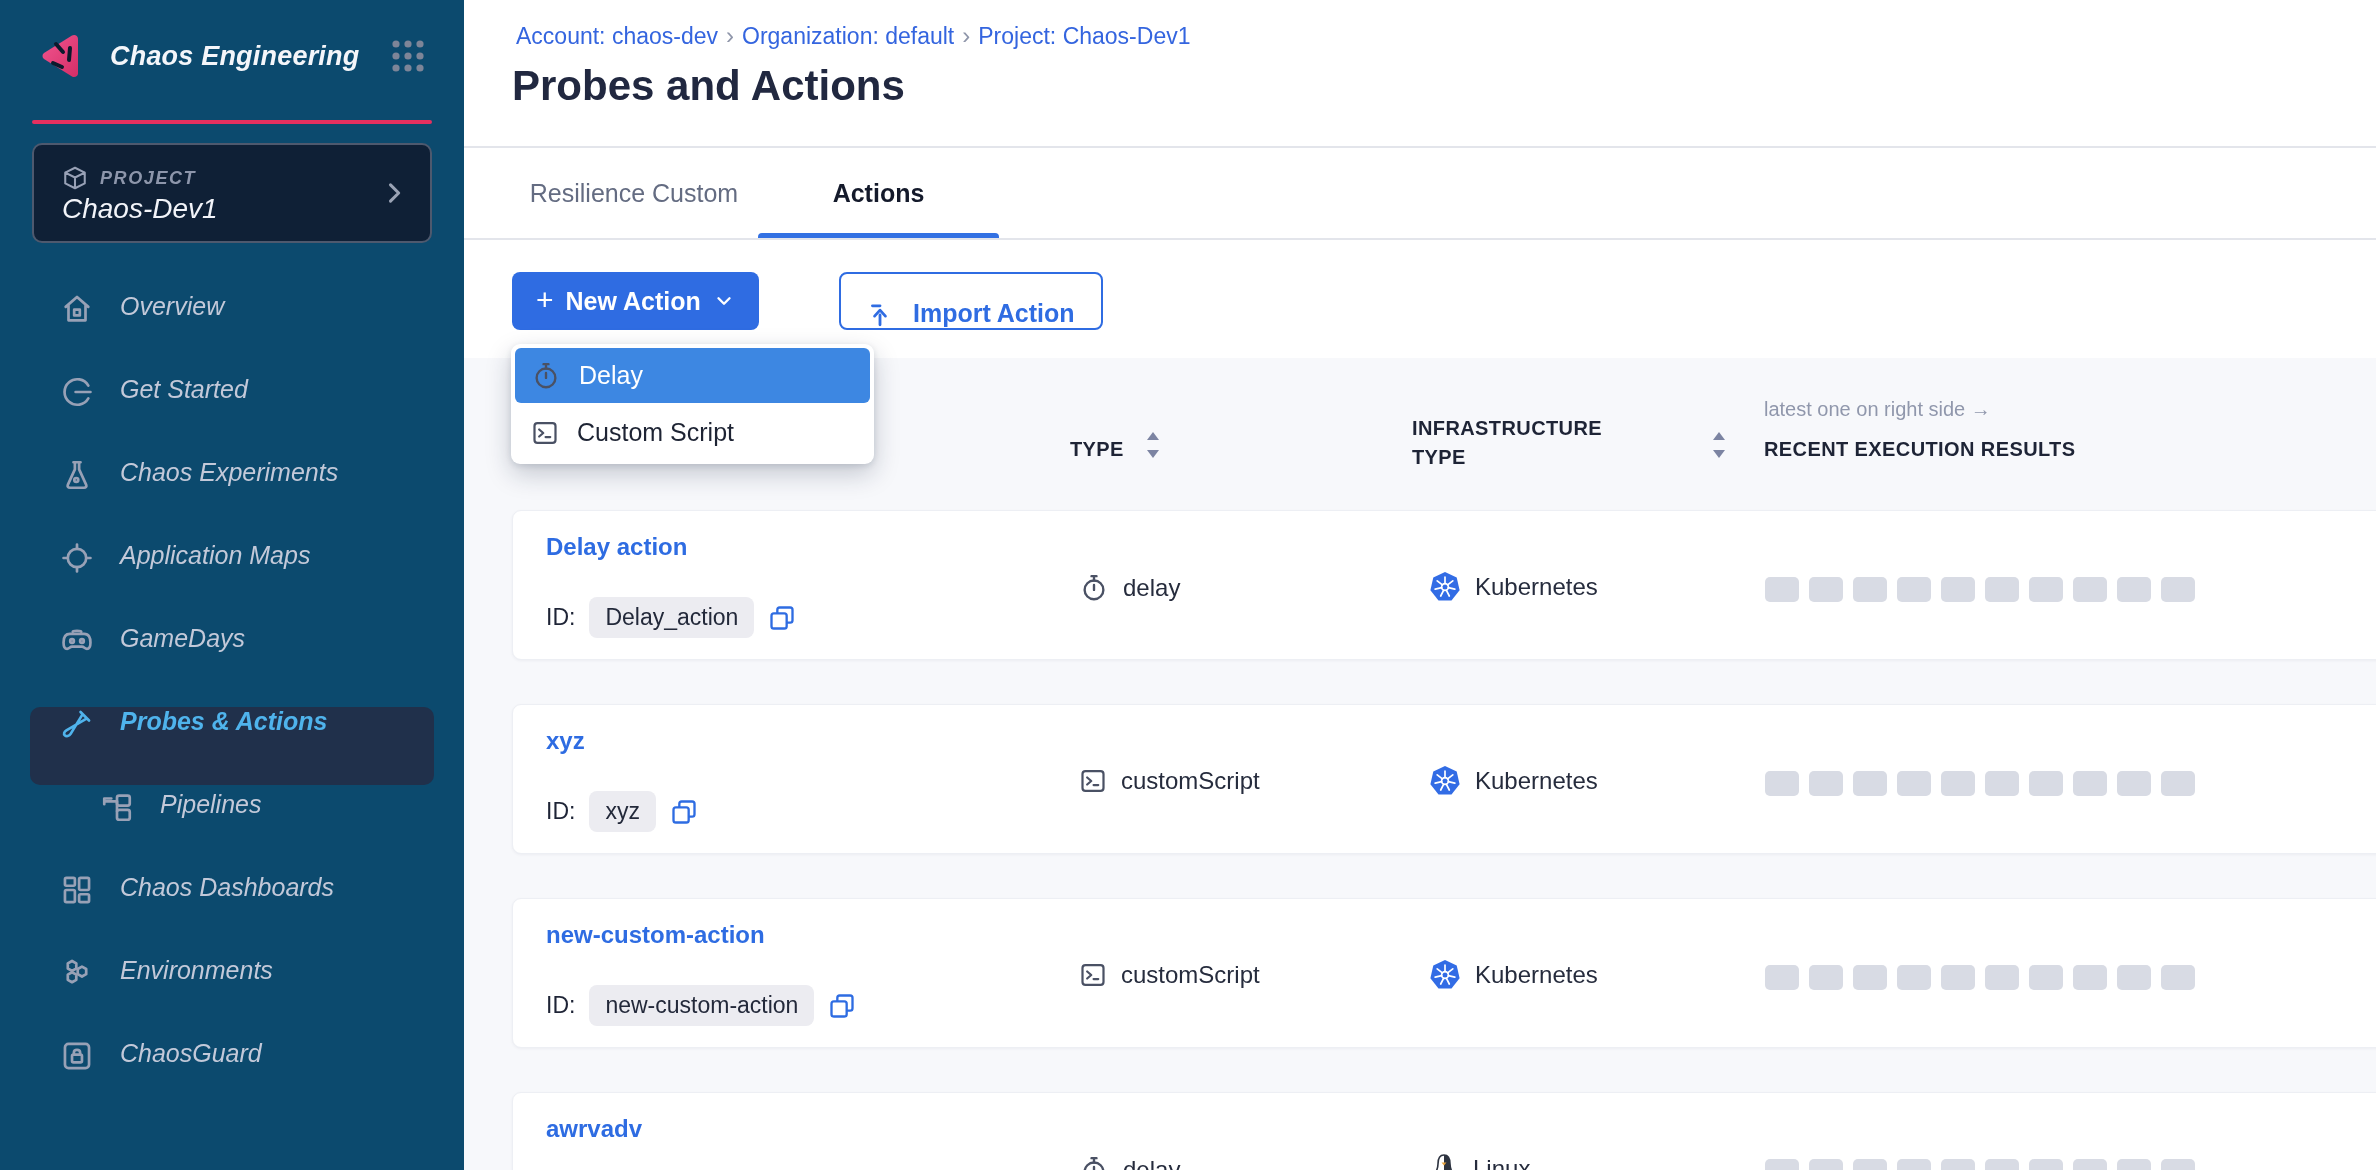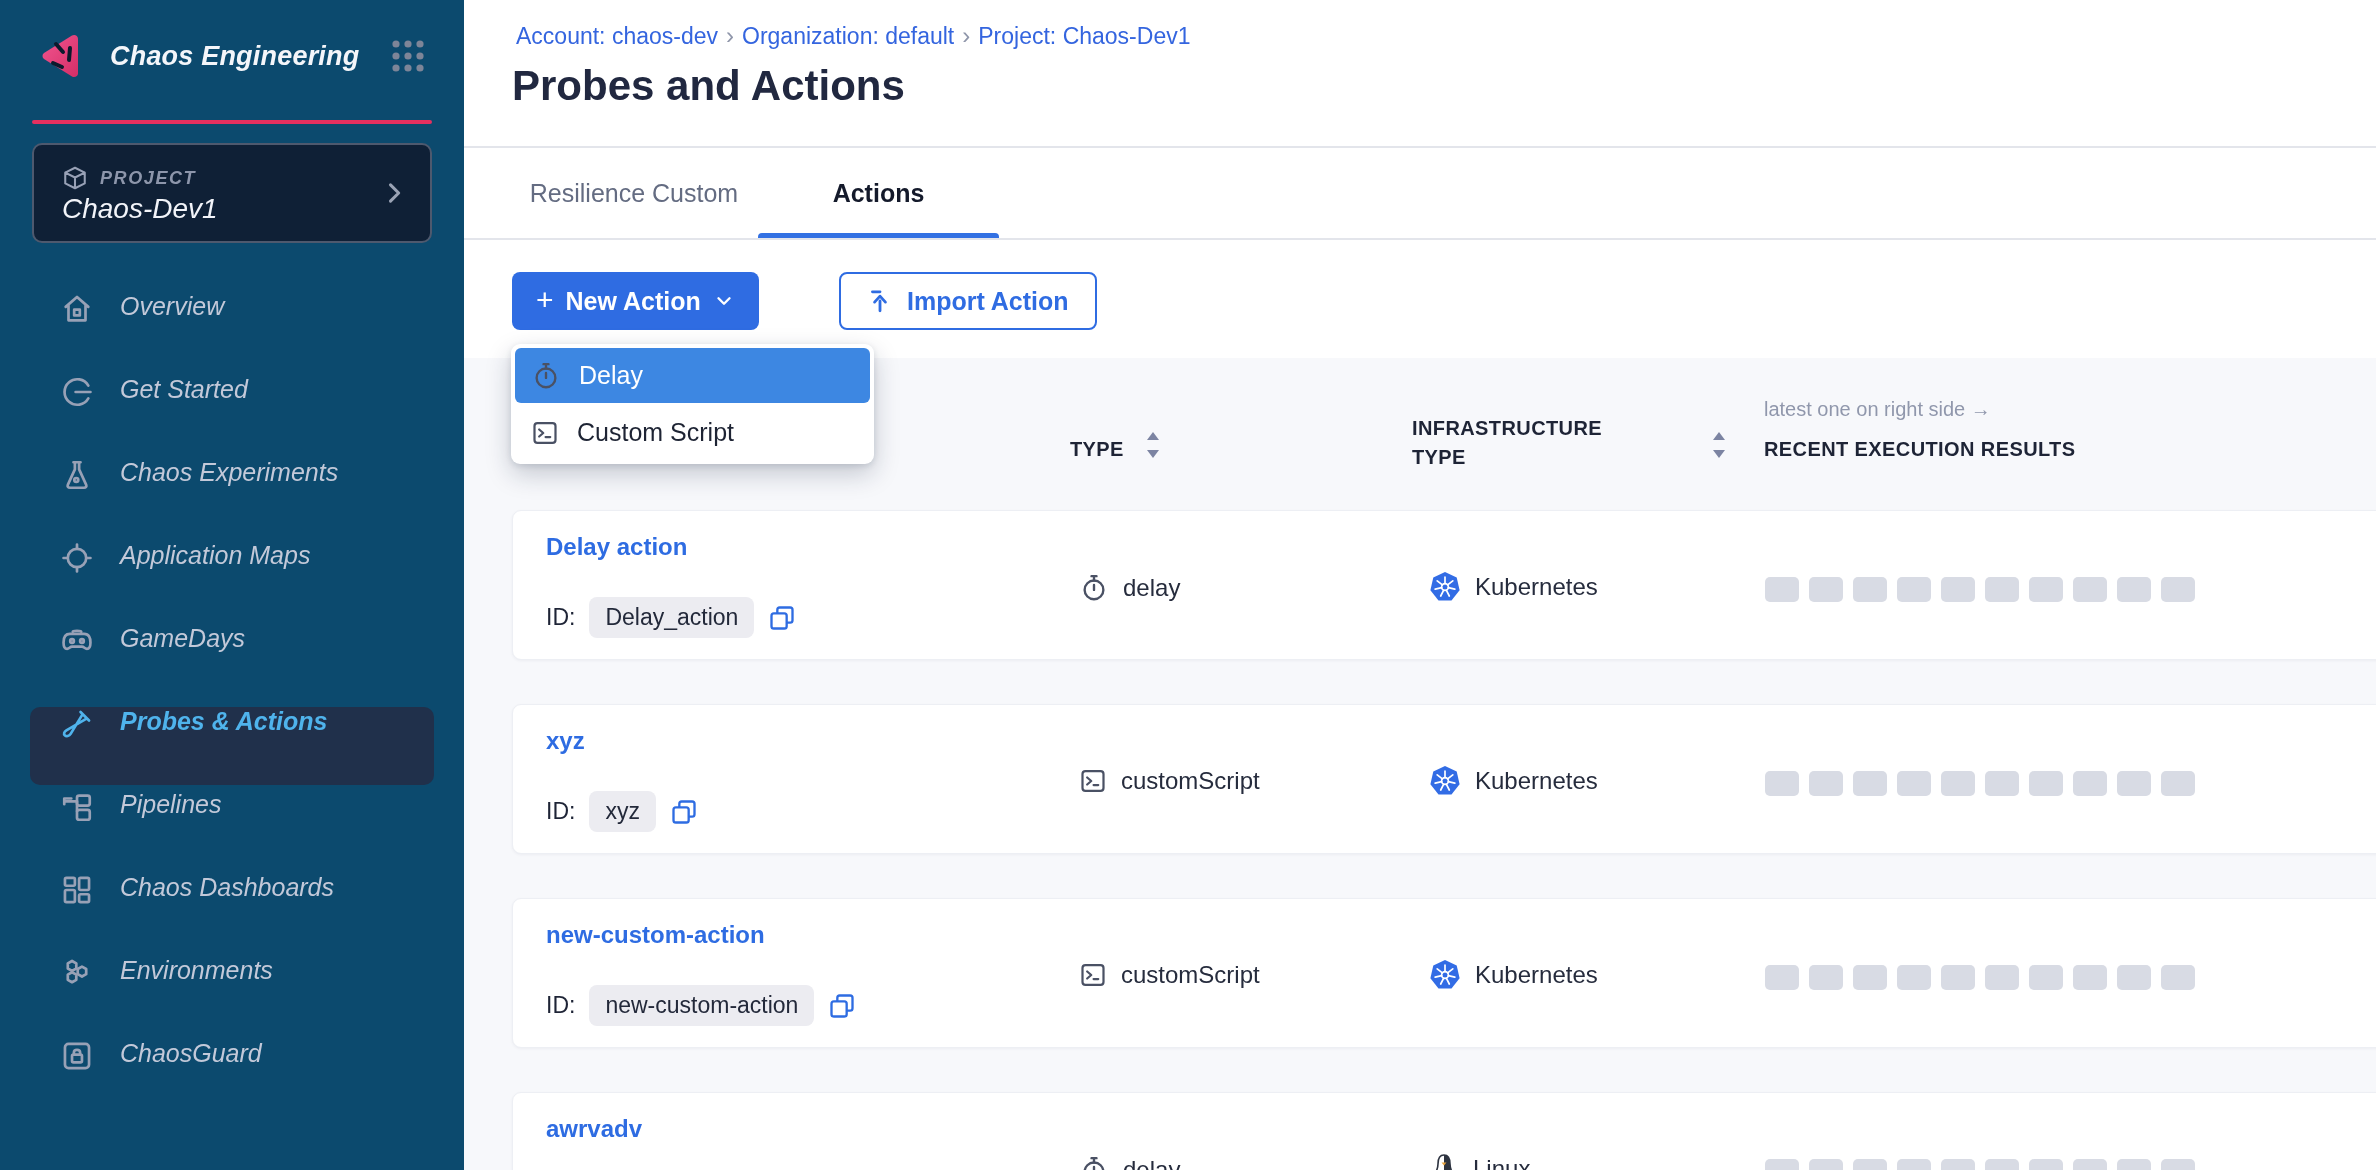--- a/index.html
+++ b/index.html
@@ -18,21 +18,21 @@
   .project-top { position:absolute; left:28px; top:20px; display:flex; align-items:center; gap:12px; }
   .project-label { color:#8d96ab; font-size:18px; font-weight:700; letter-spacing:1.6px; }
   .project-name { position:absolute; left:28px; top:48px; color:#f2f4f9; font-size:28px; font-weight:400; }
   .project-chevron { position:absolute; right:22px; top:34px; }
 
   .nav { position:absolute; left:0; top:292px; width:100%; }
   .nav-item { position:relative; height:83px; display:flex; padding-left:60px; cursor:pointer; }
   .nav-item .nicon { width:34px; height:34px; margin-right:26px; flex:0 0 auto; }
   .nav-item .nlabel { color:#c3c9d9; font-size:25px; }
   .nav-item.selected { background:#20304b; margin:0 30px; padding-left:30px; border-radius:10px; height:78px; }
-  .nav-item.selected + .nav-item { margin-top:5px; }
+  .nav-item.selected + .nav-item { margin-top:5px;margin-left:40px; }
   .nav-item.selected .nlabel { color:#4fb3ec; font-weight:700; }
   svg.stroke { fill:none; stroke:#98a1b6; stroke-width:1.9; stroke-linecap:round; stroke-linejoin:round; }
   .nav-item.selected svg.stroke { stroke:#4fb3ec; }
 
   
   .main { position:absolute; left:464px; top:0; right:0; height:1170px; background:#ffffff; }
   .crumbs { position:absolute; left:52px; top:22px; display:flex; align-items:center; gap:8px; font-size:23px; }
   .crumb { color:#3465df; cursor:pointer; }
   .crumb-sep { color:#8f96aa; font-size:24px; }
   .page-title { position:absolute; left:48px; top:62px; font-size:42px; font-weight:700; color:#212840; }
@@ -41,21 +41,21 @@
   .divider-2 { position:absolute; left:0; right:0; top:238px; height:2px; background:#e3e5eb; }
 
   .tab { position:absolute; top:148px; height:90px; display:flex; align-items:center; justify-content:center; font-size:25px; cursor:pointer; }
   .tab-probes { left:56px; width:228px; color:#646c82; }
   .tab-actions { left:294px; width:241px; color:#141a2b; font-weight:700; }
   .tab-underline { position:absolute; left:294px; width:241px; top:233px; height:6px; background:#3371e3; border-radius:4px 4px 0 0; }
 
   .toolbar-btn { position:absolute; top:272px; height:58px; display:flex; align-items:center; border-radius:8px; cursor:pointer; }
   .btn-new { left:48px; padding:0 24px; background:#2f6ce2; color:#ffffff; font-size:25px; font-weight:700; gap:12px; }
   .btn-new .plus { font-size:30px; font-weight:400; margin-top:-3px; }
-  .btn-import { left:375px; padding:0 26px; background:#ffffff; border:2px solid #2f6ce2; color:#2f6ce2; font-size:25px; font-weight:700; gap:14px; }
+  .btn-import { left:375px; padding:0 26px; background:#ffffff; border:2px solid #2f6ce2; color:#2f6ce2; font-size:25px; font-weight:700; gap:20px;align-items:flex-end; }
   .select-action-type { left:704px; width:378px; background:#ffffff; border:2px solid #c9cfdb; border-radius:7px; padding:0 20px; display:flex; align-items:center; justify-content:space-between; font-size:24px; color:#1c2434; }
 
   .content { position:absolute; left:0; right:0; top:358px; bottom:0; background:#f7f8fb; }
 
   .th { position:absolute; font-size:20px; font-weight:700; color:#1e2436; letter-spacing:.4px; }
   .th-type { left:606px; top:80px; }
   .th-infra { left:948px; top:56px; width:200px; line-height:29px; }
   .th-results { left:1300px; top:80px; }
   .th-hint { position:absolute; left:1300px; top:40px; font-size:20px; color:#9097ac; font-weight:400; }
   .sort-btn { position:absolute; width:22px; height:34px; cursor:pointer; }

